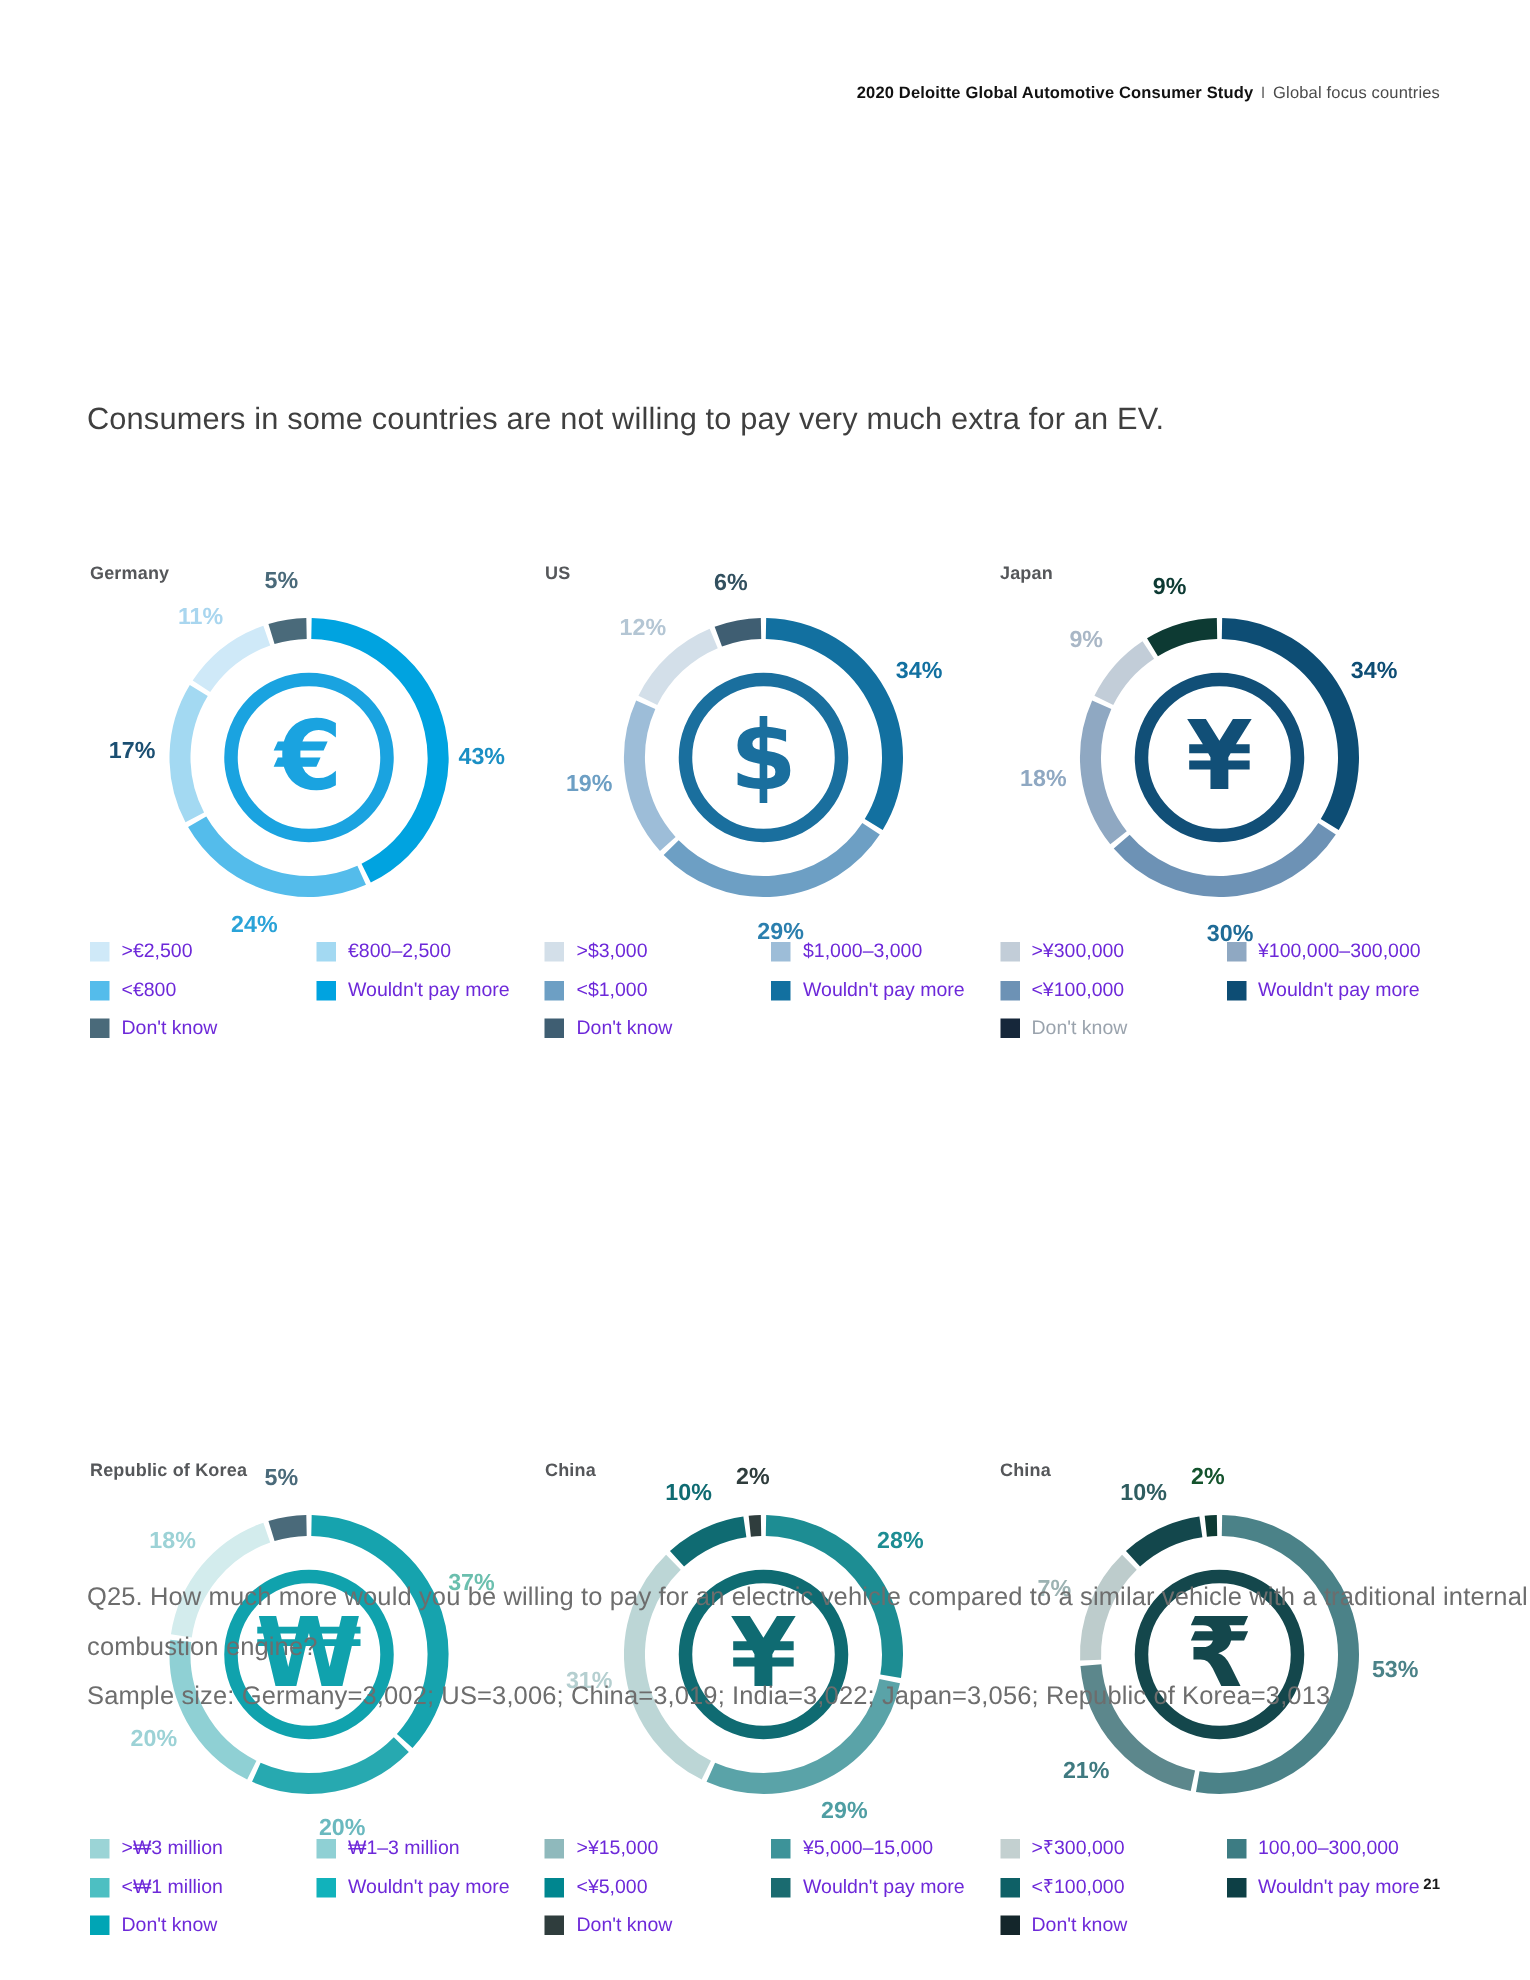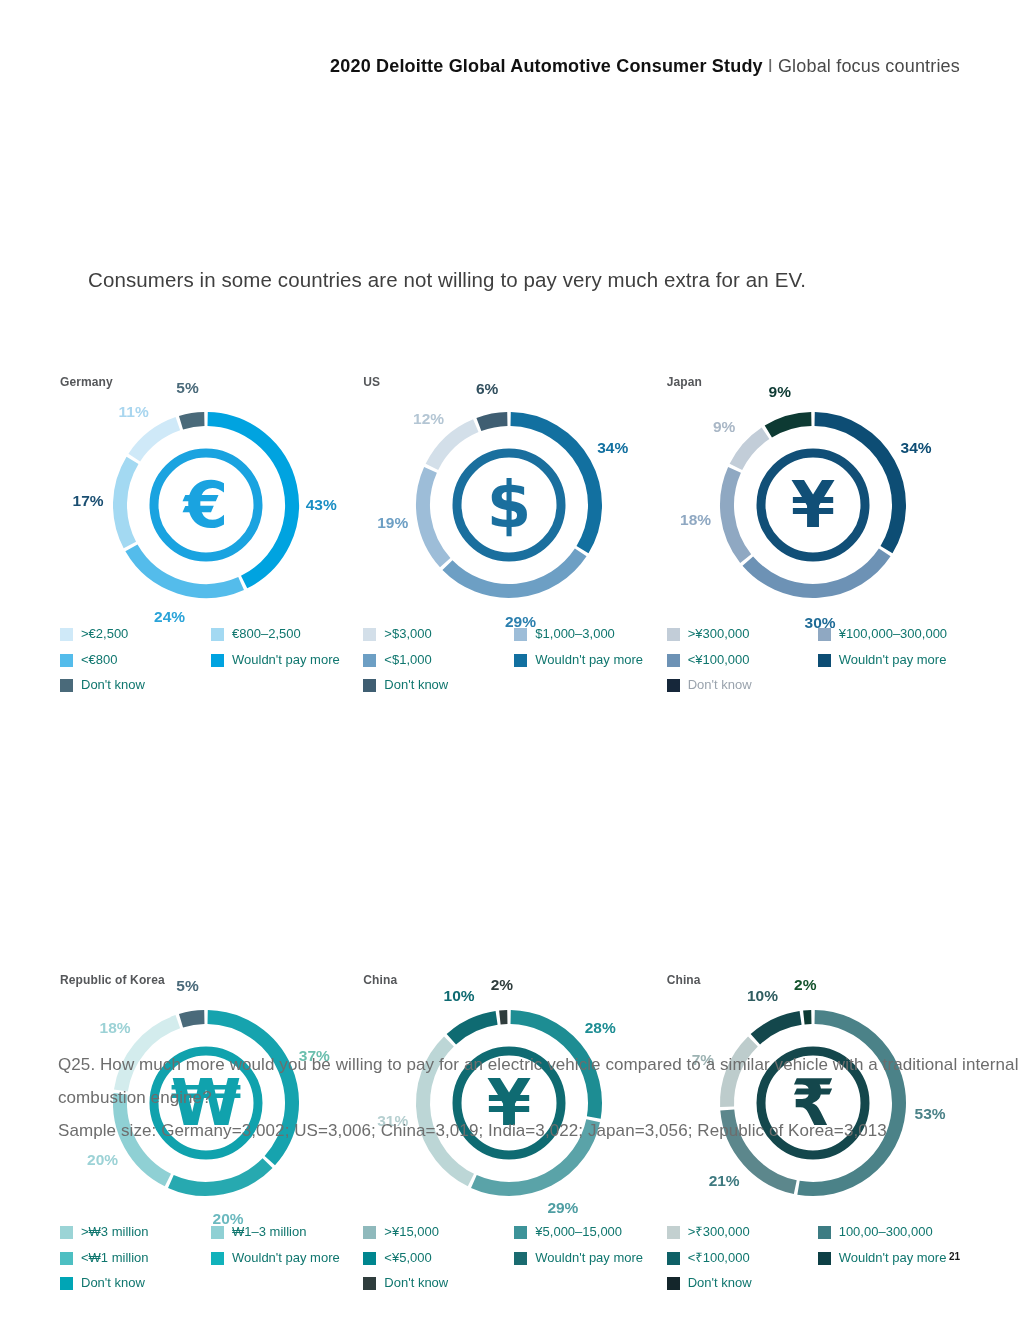--- a/index.html
+++ b/index.html
@@ -6,30 +6,30 @@
   body{
     width:1020px;height:1320px;background:#ffffff;
     font-family:"Liberation Sans",sans-serif;
     color:#3d3d3d;position:relative;overflow:hidden;
   }
   .page{position:relative;width:1020px;height:1320px;}
 
   
   .hdr{
     position:absolute;top:56px;right:60px;
-    font-size:18px;letter-spacing:.01em;white-space:nowrap;
+    font-size:11px;letter-spacing:.01em;white-space:nowrap;
   }
   .hdr .bold{font-weight:bold;color:#111;}
   .hdr .sep{color:#6b6b6b;margin:0 5px;}
   .hdr .light{color:#4a4a4a;}
 
   
   .headline{
     position:absolute;left:58px;top:268px;
-    font-size:20.5px;color:#3f3f3f;font-weight:400;letter-spacing:.005em;margin-left:30px;
+    font-size:20.5px;color:#3f3f3f;font-weight:400;letter-spacing:.005em;
   }
 
   
   .grid{position:absolute;left:58px;top:375px;width:910px;}
   .row{display:flex;}
   .row2{margin-top:355px;}
   .cell{width:305px;position:relative;}
 
   .country{
     font-size:12px;font-weight:bold;color:#55575a;
@@ -51,21 +51,21 @@
   }
   .lgitem{
     width:50%;display:flex;align-items:flex-start;
     margin-bottom:8px;
   }
   .lgitem.full{width:100%;}
   .sw{
     width:13px;height:13px;flex:0 0 13px;margin-top:3px;margin-right:8px;
     display:block;
   }
-  .lgtxt{font-size:13px;color:#0f766e;line-height:1.35;letter-spacing:0;}
+  .lgtxt{font-size:13px;color:#6d28d9;line-height:1.35;letter-spacing:0;}
   .lgtxt.faded{color:#9aa3ad;}
 
   
   .foot{
     position:absolute;left:58px;top:1048px;
     font-size:17px;color:#6d6d6d;line-height:1.95;letter-spacing:.005em;
   }
 
   .pageno{
     position:absolute;right:60px;bottom:58px;

